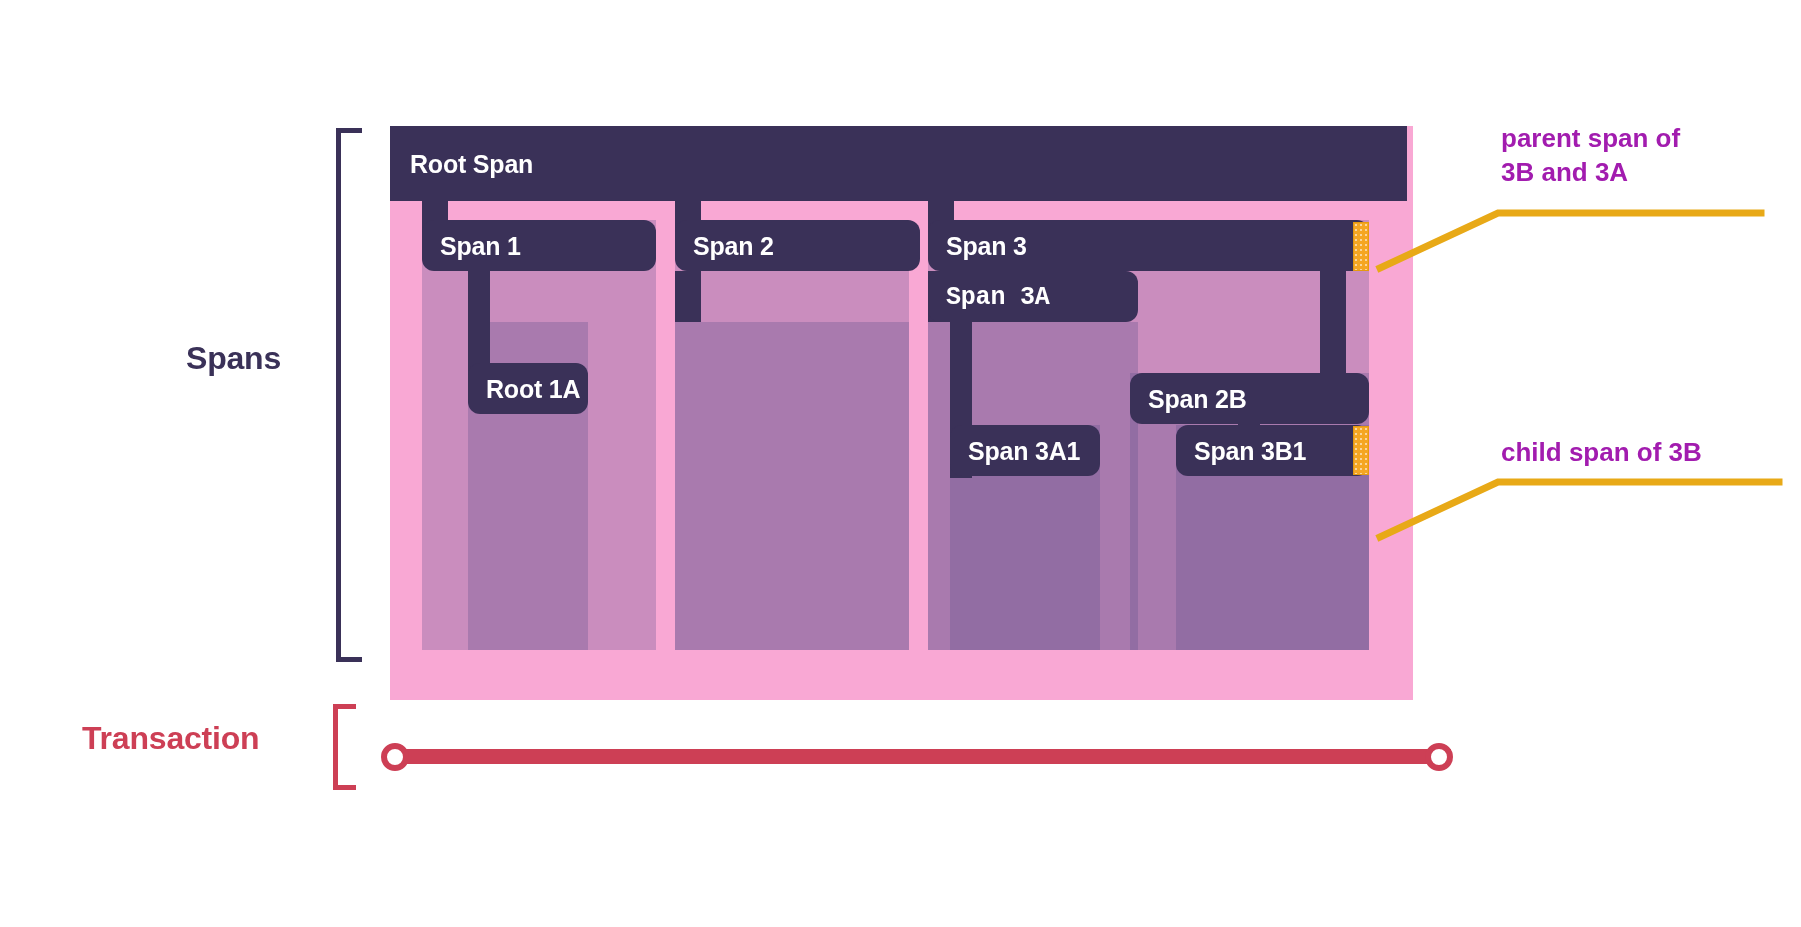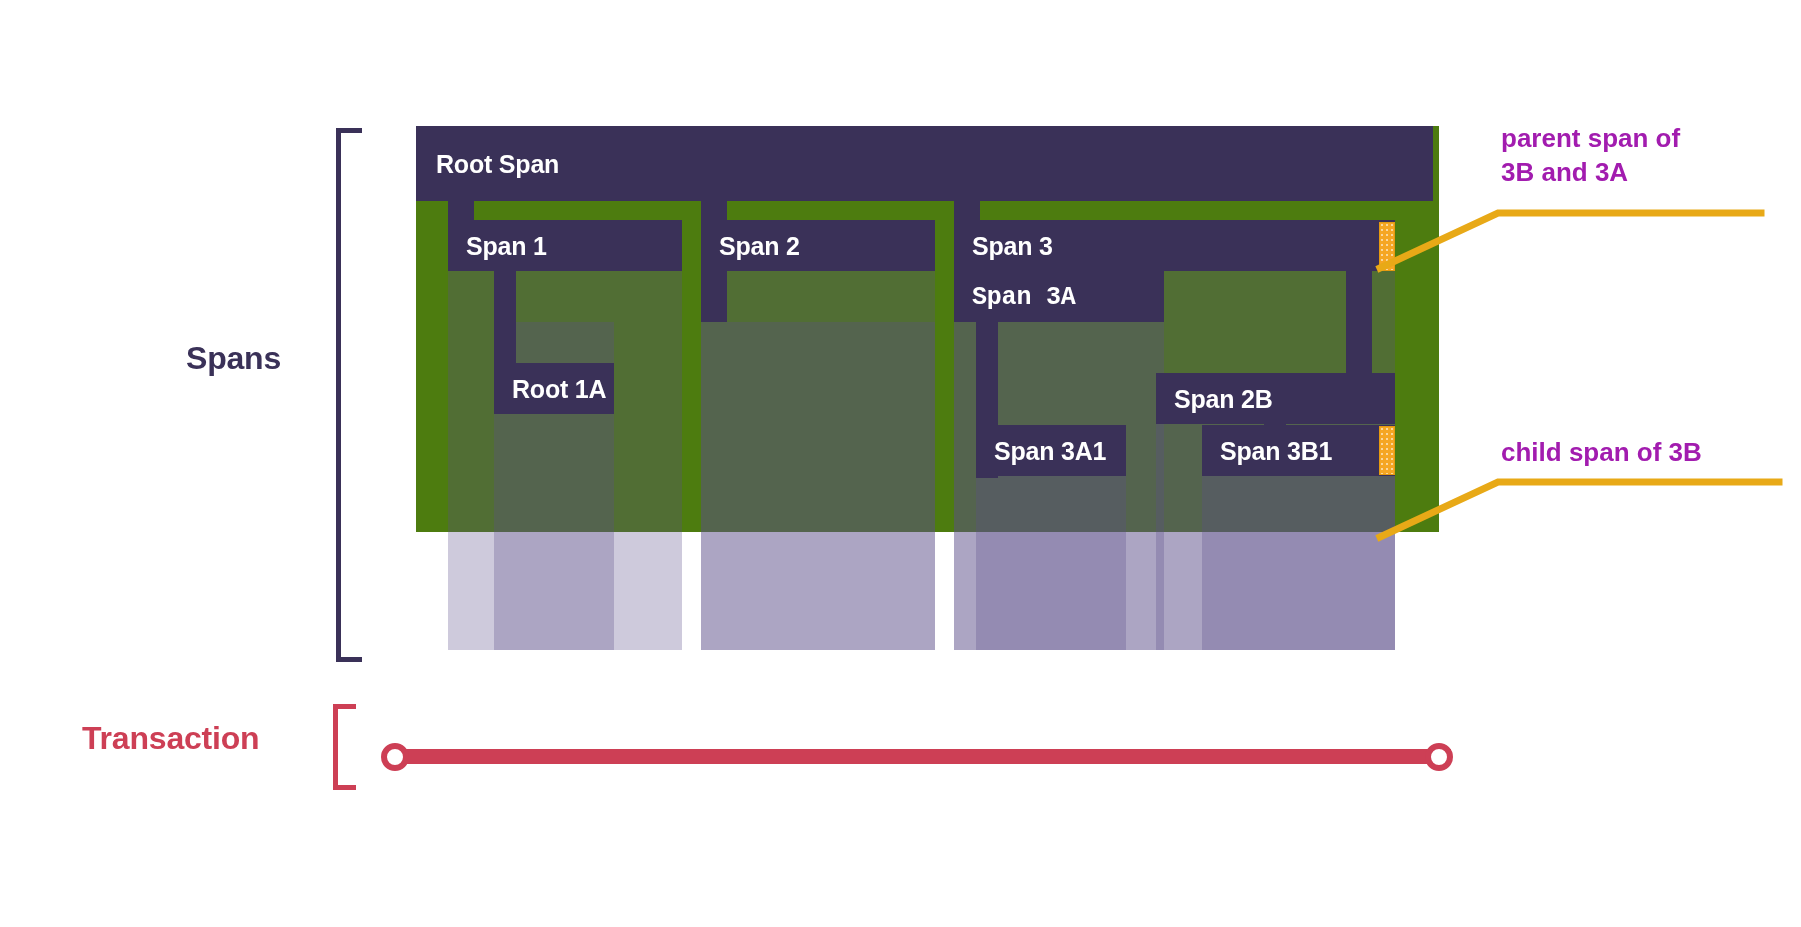--- a/index.html
+++ b/index.html
@@ -43,23 +43,23 @@
     width:23px; height:86px;
     border-left:5px solid #cd3f55;
     border-top:5px solid #cd3f55;
     border-bottom:5px solid #cd3f55;
     box-sizing:border-box;
   }
 
   
   #spans-panel{
     position:absolute;
-    left:416px; top:126px;
-    width:1023px; height:406px;
-    background:#4d7c0f;
+    left:390px; top:126px;
+    width:1023px; height:574px;
+    background:#f9a8d4;
   }
   
   #root-span{
     position:absolute;
     left:0px; top:0px;
     width:1017px; height:75px;
     background:#3a3158;
   }
   .span-title{
     position:absolute;
@@ -72,20 +72,21 @@
   #root-span .span-title{ left:20px; top:24px; }
 
   
   .span-body{
     position:absolute;
     background:rgba(92,80,140,0.30);
   }
   .span-bar{
     position:absolute;
     background:#3a3158;
+    border-radius:12px;
   }
   .span-bar .span-title{ left:18px; top:50%; transform:translateY(-50%); }
 
   
   .stem{
     position:absolute;
     background:#3a3158;
   }
 
   
@@ -157,21 +158,21 @@
     <div class="span-body" style="left:78px; top:196px; width:120px; height:328px;"></div>
 
     <div class="stem" style="left:78px; top:145px; width:22px; height:114px;"></div>
 
     <div class="span-bar" style="left:78px; top:237px; width:120px; height:51px;">
       <span class="span-title">Root 1A</span>
     </div>
 
     <div class="span-body" style="left:285px; top:94px; width:234px; height:430px;"></div>
     <div class="stem" style="left:285px; top:75px; width:26px; height:36px;"></div>
-    <div class="span-bar" style="left:285px; top:94px; width:234px; height:51px;">
+    <div class="span-bar" style="left:285px; top:94px; width:234px; height:51px;padding-left:11px;">
       <span class="span-title">Span 2</span>
     </div>
 
     <div class="span-body" style="left:285px; top:196px; width:234px; height:328px;"></div>
     <div class="stem" style="left:285px; top:145px; width:26px; height:51px;"></div>
 
     <div class="span-body" style="left:538px; top:94px; width:441px; height:430px;"></div>
     <div class="stem" style="left:538px; top:75px; width:26px; height:36px;"></div>
     <div class="span-bar" style="left:538px; top:94px; width:441px; height:51px;">
       <span class="span-title">Span 3</span>

